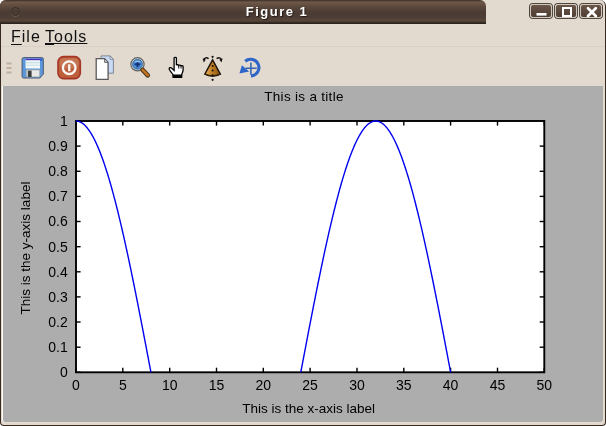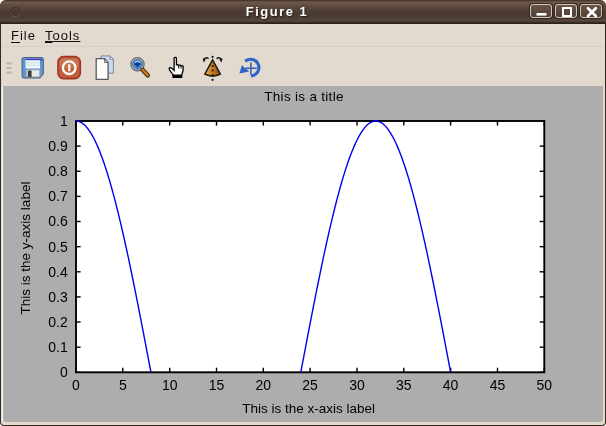--- a/index.html
+++ b/index.html
@@ -1,30 +1,30 @@
 <!DOCTYPE html>
 <html><head><meta charset="utf-8">
 <style>
 * { margin:0; padding:0; box-sizing:border-box; }
 html,body { width:606px; height:426px; overflow:hidden; font-family:"Liberation Sans", sans-serif; background:#fff; }
 #win { position:absolute; left:0; top:0; width:606px; height:426px; background:#e2d9cf;
   border:1px solid #38291f; border-top:none; border-radius:6px 6px 4px 4px; }
-#titlebar { position:absolute; left:-1px; top:0; width:606px; height:24px; border-radius:6px 6px 0 0;
+#titlebar { position:absolute; left:-1px; top:0; width:486px; height:24px; border-radius:6px 6px 0 0;
   background:linear-gradient(to bottom,#3a2c25 0px,#6f5949 2px,#5e4b3e 6px,#4b3c33 12px,#4c3d34 17px,#57463a 21px,#41342b 22px,#241c17 24px);
 }
 #titletext { position:absolute; left:0; top:4px; width:554px; text-align:center; color:#fff;
   font-size:13px; font-weight:bold; letter-spacing:1.5px; text-shadow:1px 1px 1px #241a13; }
 #wicon { position:absolute; left:11px; top:7px; width:9px; height:9px; border-radius:50%;
   background:#4a3c33; border:1px solid #3a2d25; box-shadow:0 1px 0 #6b584a, inset 0 1px 1px #68554699; }
 .tbtn { position:absolute; top:4px; width:22px; height:14px; border:1px solid #cfc7bc;
   border-radius:3px; background:linear-gradient(to bottom,#6a5547,#4e3e34); box-shadow:0 0 0 1px rgba(43,33,25,0.8); }
 .tbtn svg { position:absolute; left:0; top:0; }
 #menubar { position:absolute; left:0; top:24px; width:604px; height:23px; background:#e2d9cf;
   border-bottom:1px solid #d8d0c4; }
-.menuitem { position:absolute; top:4px; font-size:13px; color:#101010; letter-spacing:1px; }
+.menuitem { position:absolute; top:4px; font-size:16px; color:#101010; letter-spacing:1px; }
 .menuitem u { text-decoration:underline; text-underline-offset:2px; }
 #canvas { position:absolute; left:1px; top:86px; width:601px; height:336px; background:#adadad;
   border-left:1px solid #fcfaf7; border-radius:0 0 3px 3px; }
 svg text { font-family:"Liberation Sans", sans-serif; }
 </style></head>
 <body>
 <div id="win">
   <div id="titlebar">
     <div id="wicon"></div>
     <div id="titletext">Figure 1</div>

